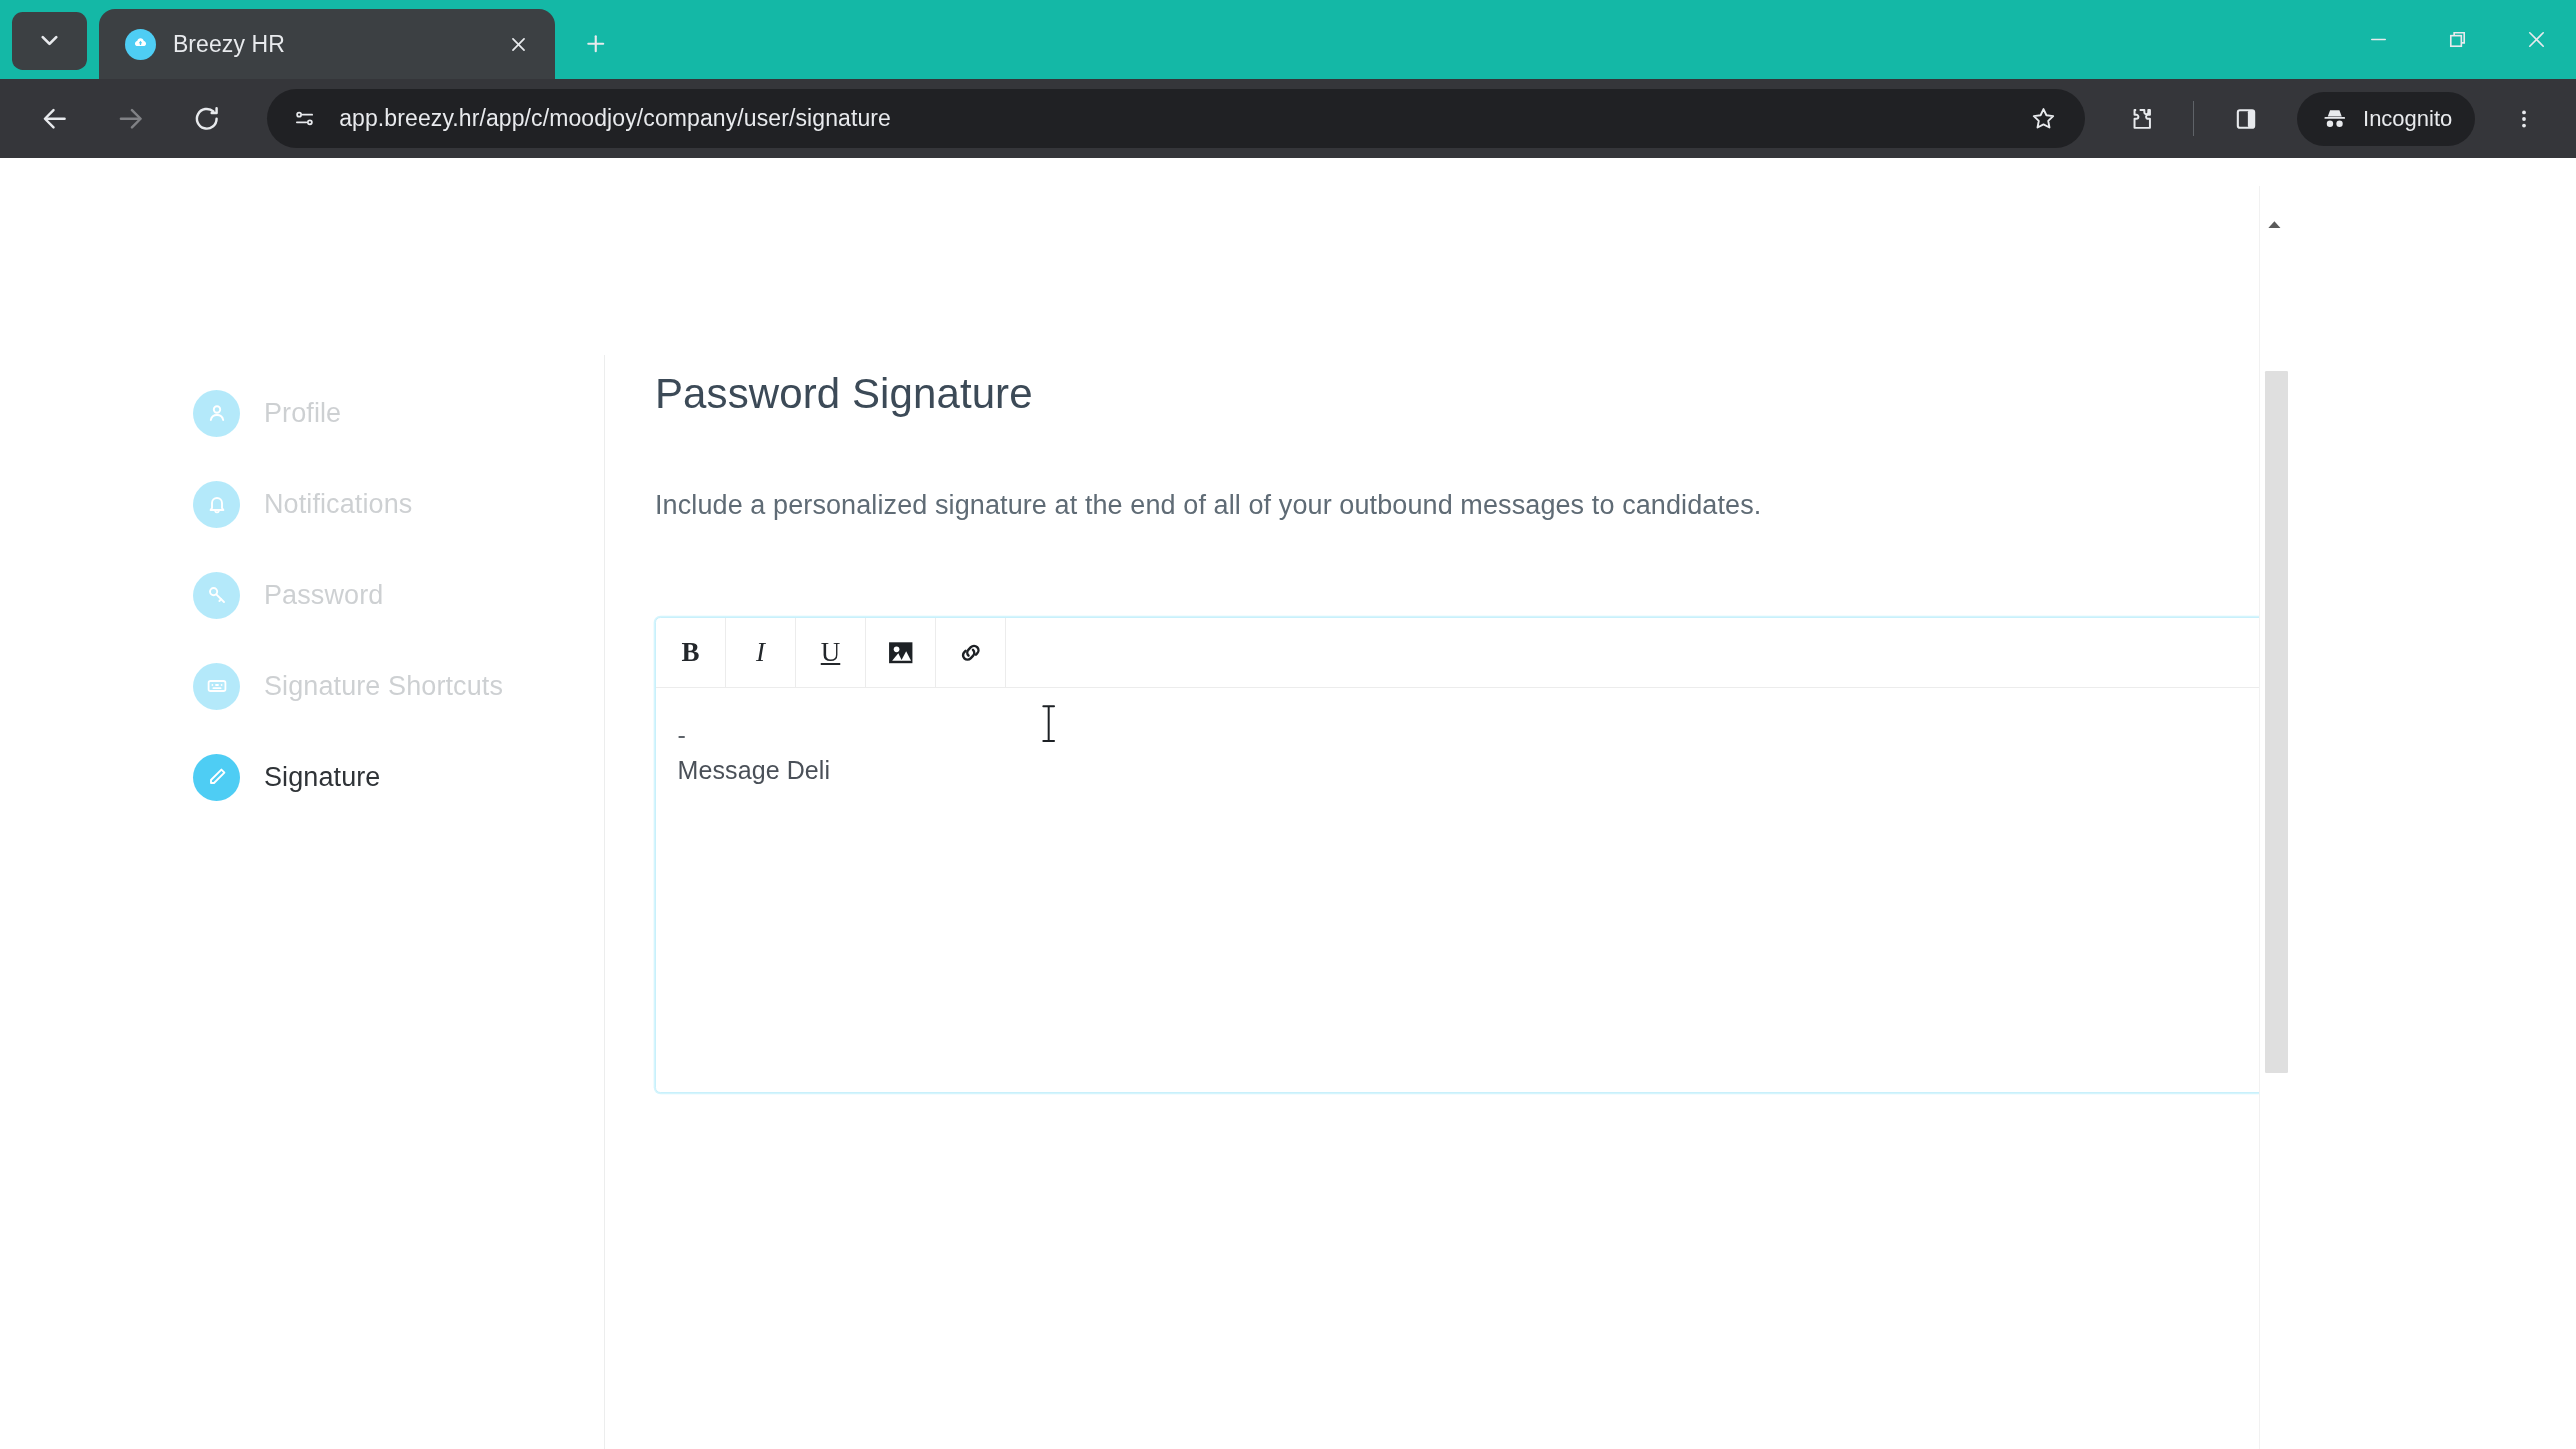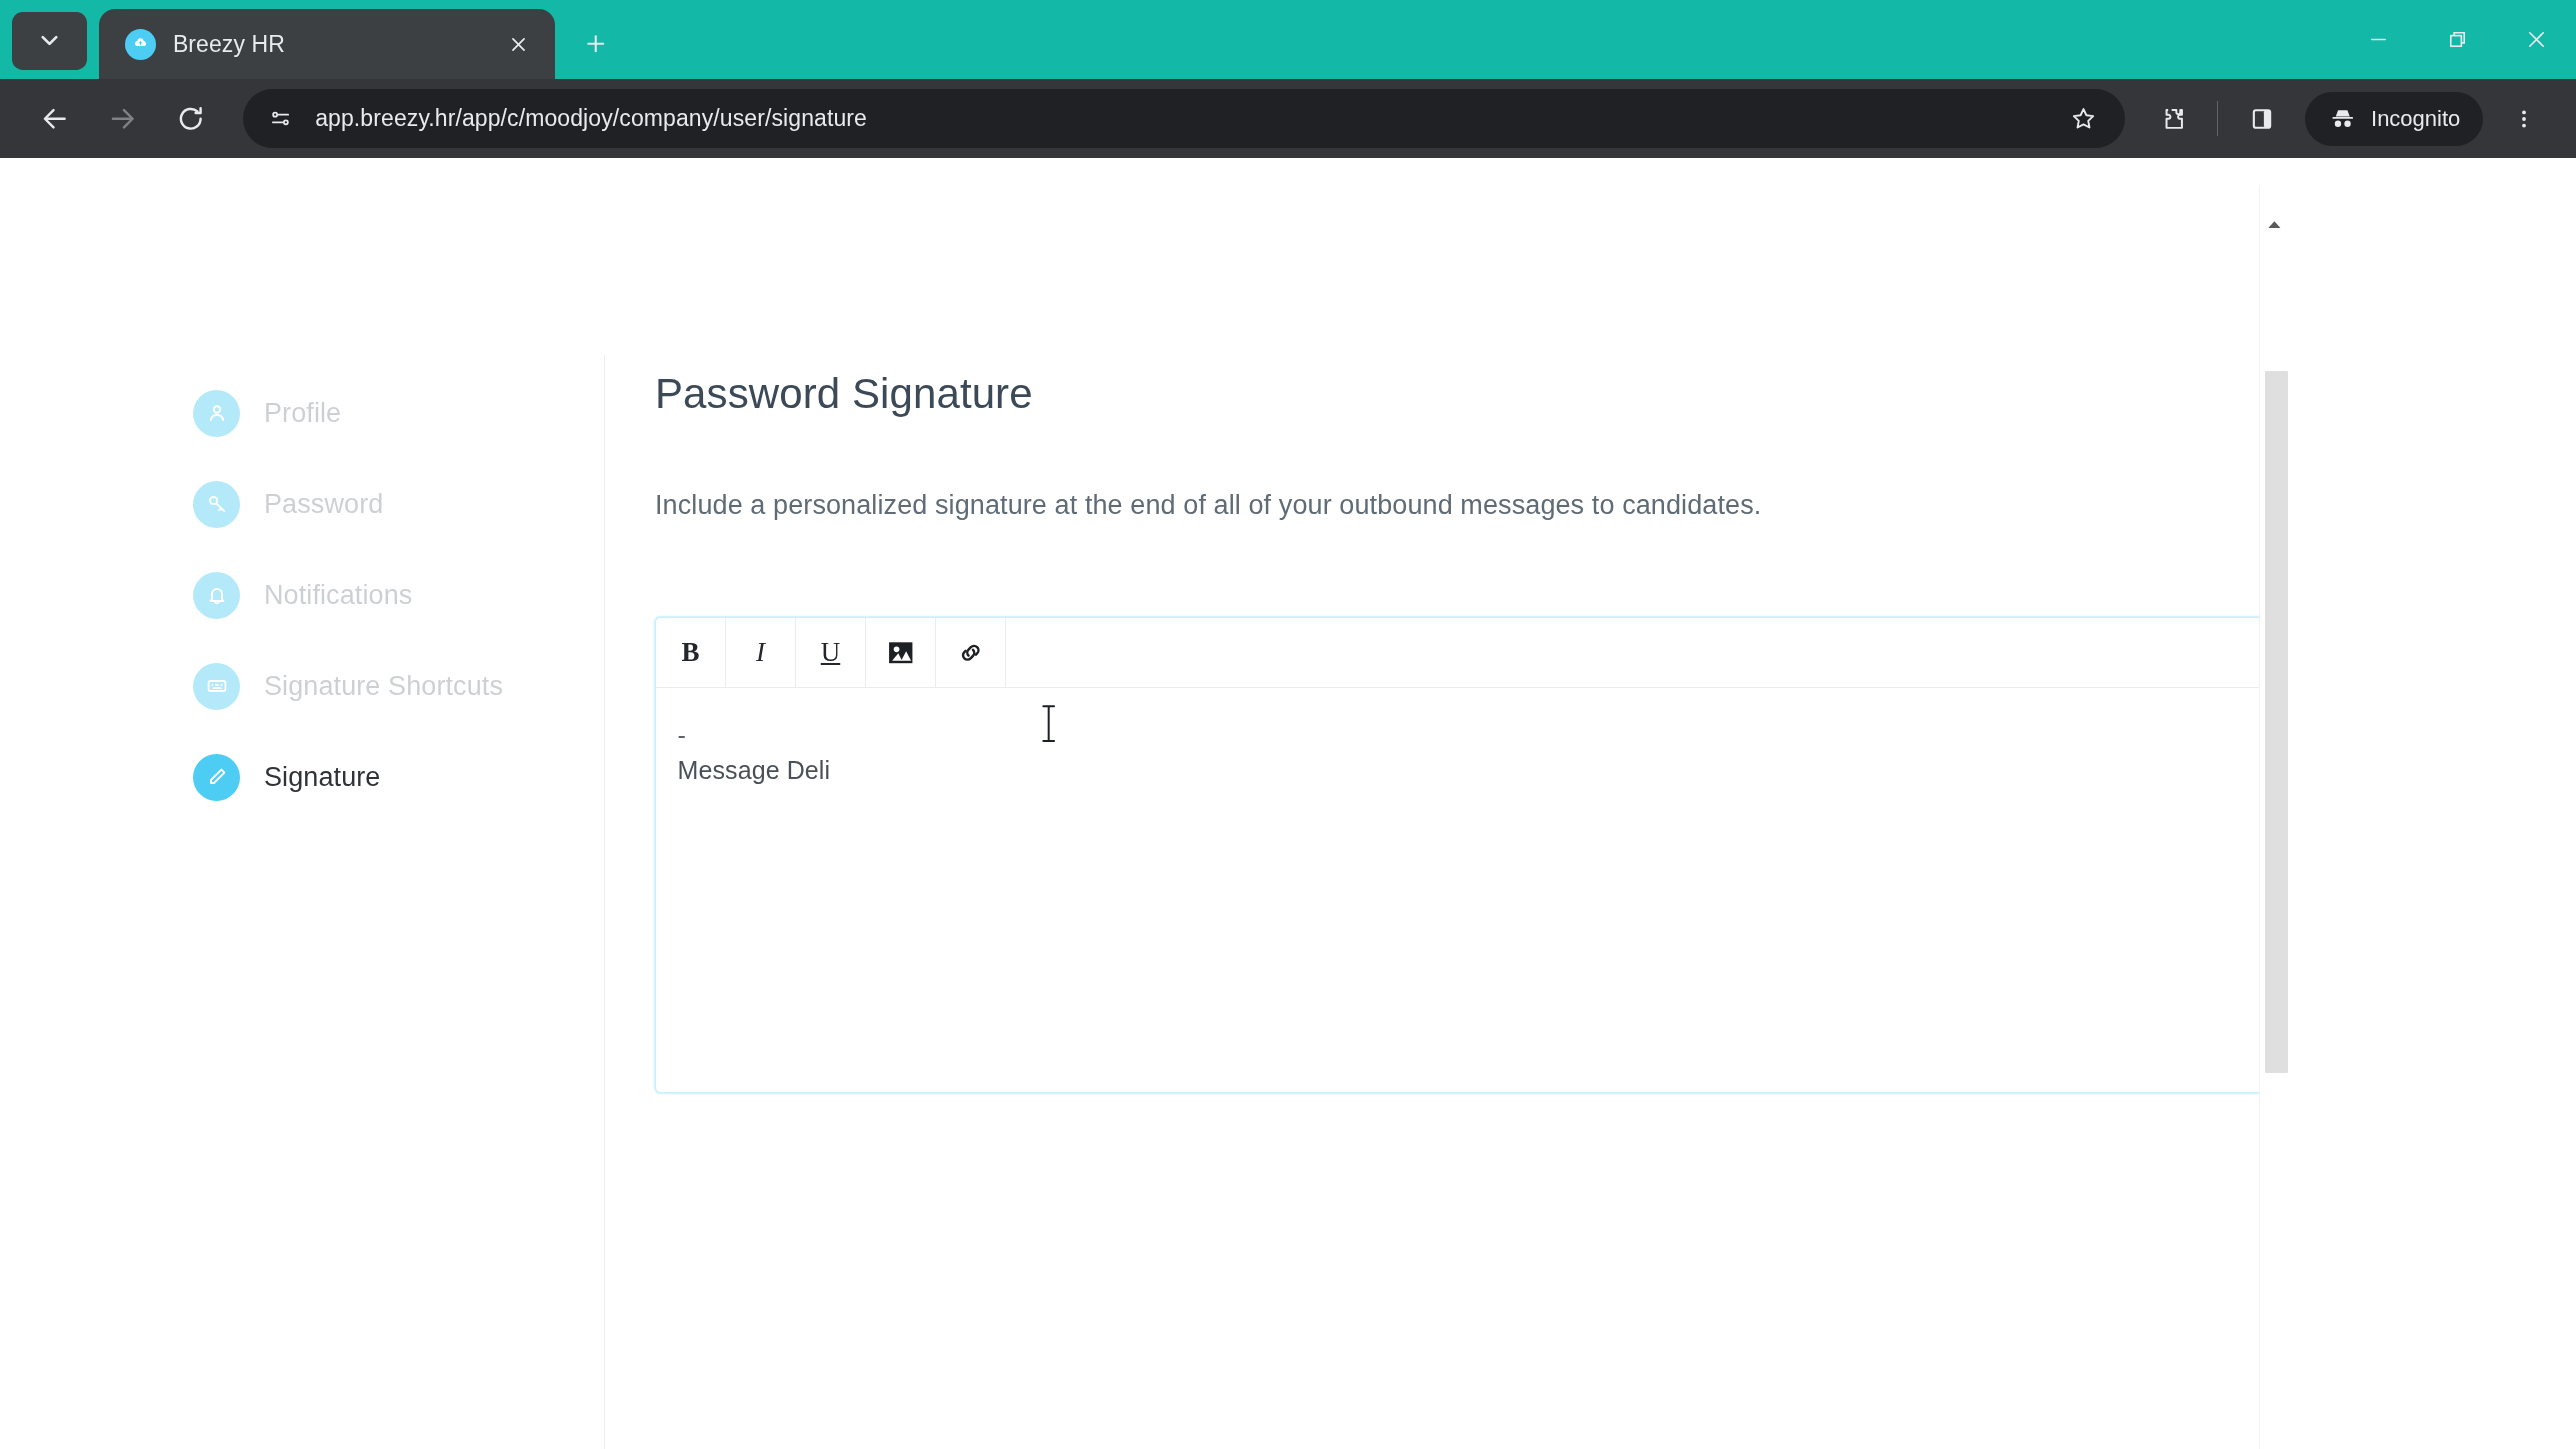--- a/index.html
+++ b/index.html
@@ -62,21 +62,21 @@
   }
   .wc {
     width:79px; height:79px;
     display:flex; align-items:center; justify-content:center;
   }
   .wc svg { width:23px; height:23px; }
 
   
   .toolbar {
     height:79px; background:#35363a;
-    display:flex; align-items:center; padding:0 24px; gap:6px;
+    display:flex; align-items:center; padding:0 24px; gap:14px;
   }
   .nav-btn {
     width:62px; height:62px; border-radius:50%;
     display:flex; align-items:center; justify-content:center; flex:0 0 auto;
   }
   .nav-btn svg { width:29.5px; height:29.5px; }
   .nav-btn.disabled svg { opacity:.42; }
 
   .omnibox {
     flex:1 1 auto; height:59px; margin:0 14.8px;
@@ -360,36 +360,36 @@
                 <circle cx="12" cy="8.5" r="3.2"></circle>
                 <path d="M5.8 19c.6-3.2 3.2-5 6.2-5s5.6 1.8 6.2 5"></path>
               </svg>
           </span>
           <span class="nav-label">Profile</span>
         </div>
 
         <div class="nav-item inactive">
           <span class="nav-badge">
             <svg viewBox="0 0 24 24" fill="none" stroke="#ffffff" stroke-width="1.9" stroke-linecap="round" stroke-linejoin="round">
+                <path d="M17 16V11a5 5 0 0 0-10 0v5l-1.4 2h12.8L17 16z"></path>
+                <path d="M10.3 19.3a1.9 1.9 0 0 0 3.4 0"></path>
+              </svg>
+          </span>
+          <span class="nav-label">Notifications</span>
+        </div>
+
+        <div class="nav-item inactive">
+          <span class="nav-badge">
+            <svg viewBox="0 0 24 24" fill="none" stroke="#ffffff" stroke-width="1.9" stroke-linecap="round" stroke-linejoin="round">
                 <circle cx="8.6" cy="8.6" r="3.6"></circle>
                 <line x1="11.3" y1="11.3" x2="19" y2="19"></line>
                 <line x1="16.2" y1="16.2" x2="14.4" y2="18"></line>
               </svg>
           </span>
           <span class="nav-label">Password</span>
-        </div>
-
-        <div class="nav-item inactive">
-          <span class="nav-badge">
-            <svg viewBox="0 0 24 24" fill="none" stroke="#ffffff" stroke-width="1.9" stroke-linecap="round" stroke-linejoin="round">
-                <path d="M17 16V11a5 5 0 0 0-10 0v5l-1.4 2h12.8L17 16z"></path>
-                <path d="M10.3 19.3a1.9 1.9 0 0 0 3.4 0"></path>
-              </svg>
-          </span>
-          <span class="nav-label">Notifications</span>
         </div>
 
         <div class="nav-item inactive">
           <span class="nav-badge">
             <svg viewBox="0 0 24 24" fill="none" stroke="#ffffff" stroke-width="1.8" stroke-linecap="round">
                 <rect x="3.6" y="7" width="16.8" height="10" rx="1.8"></rect>
                 <line x1="7.4" y1="11" x2="7.4" y2="11"></line>
                 <line x1="11" y1="11" x2="13" y2="11"></line>
                 <line x1="16.6" y1="11" x2="16.6" y2="11"></line>
                 <line x1="8.4" y1="14.2" x2="15.6" y2="14.2"></line>

